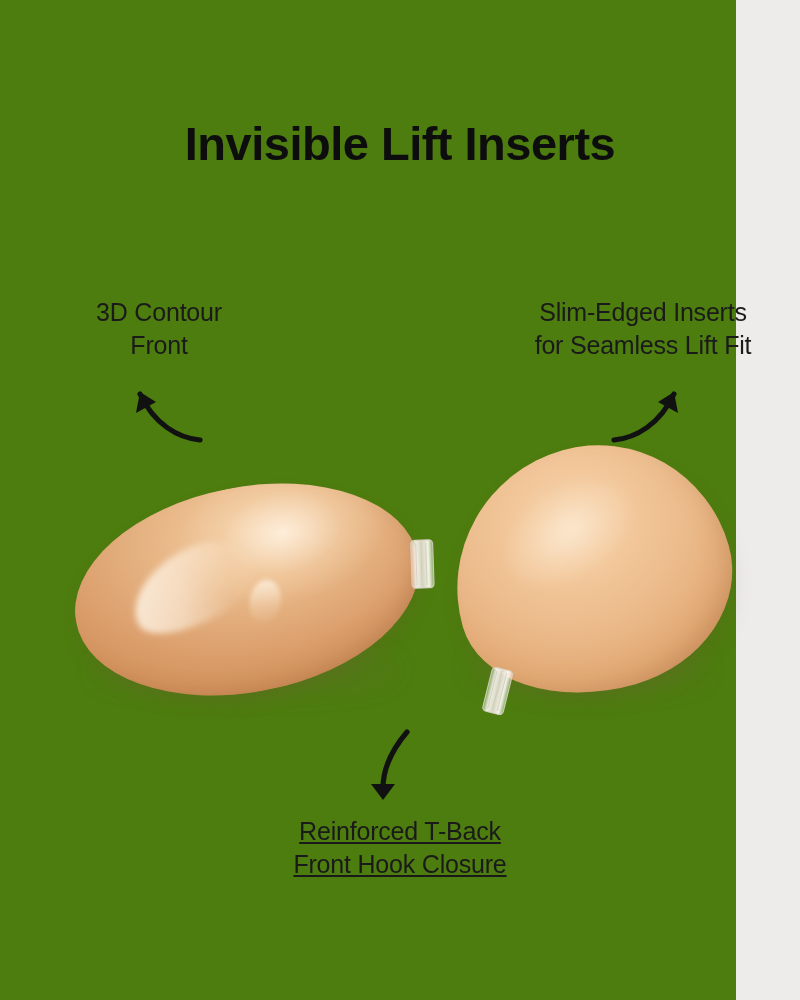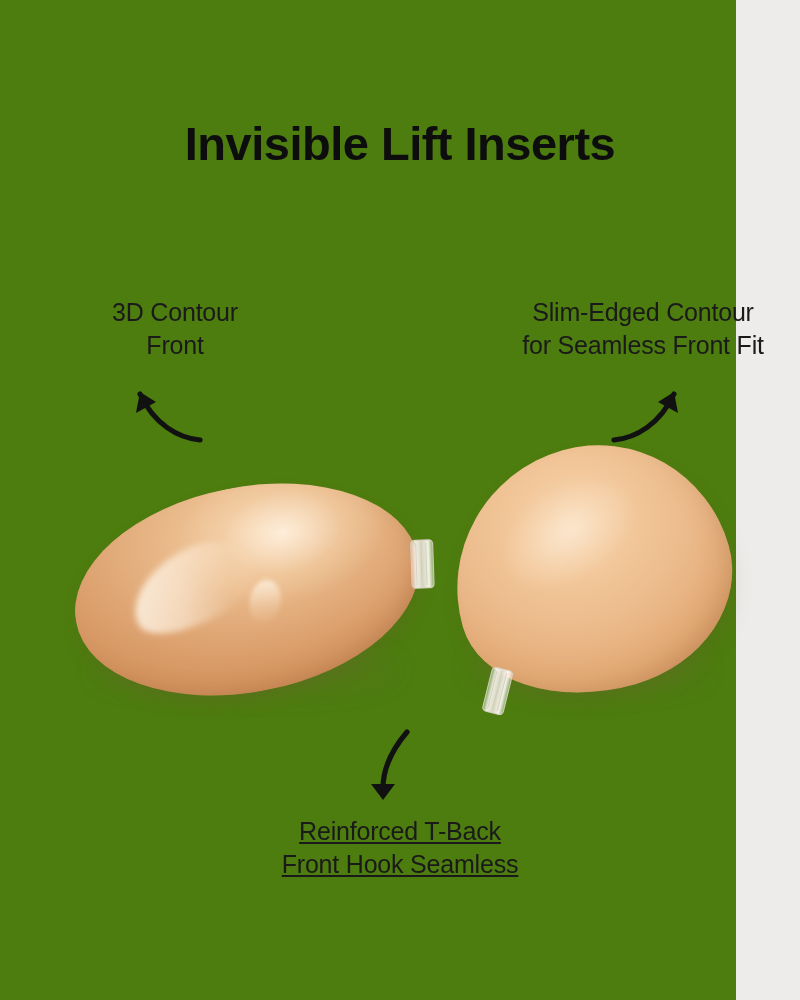--- a/index.html
+++ b/index.html
@@ -43,21 +43,21 @@
     line-height: 1.32;
     text-align: center;
     letter-spacing: -0.2px;
     white-space: nowrap;
   }
   .callout span {
     display: block;
   }
   #callout-contour {
     top: 296px;
-    left: 40px;
+    left: 24px;
     width: 270px;
   }
   #callout-slim {
     top: 296px;
     left: 490px;
     width: 306px;
   }
   #callout-hook {
     top: 815px;
     left: 245px;
@@ -293,22 +293,22 @@
       <path d="M31 78 L19 62 L43 62 Z" fill="#111111"></path>
     </svg>
   </div>
 
   <div class="callout" id="callout-contour">
     <span>3D Contour</span>
     <span>Front</span>
   </div>
 
   <div class="callout" id="callout-slim">
-    <span>Slim-Edged Contour</span>
-    <span>for Seamless Front Fit</span>
+    <span>Slim-Edged Inserts</span>
+    <span>for Seamless Lift Fit</span>
   </div>
 
   <div class="callout" id="callout-hook">
     <span>Reinforced T-Back</span>
-    <span>Front Hook Seamless</span>
+    <span>Front Hook Closure</span>
   </div>
 
 </div>
 
 </body></html>

